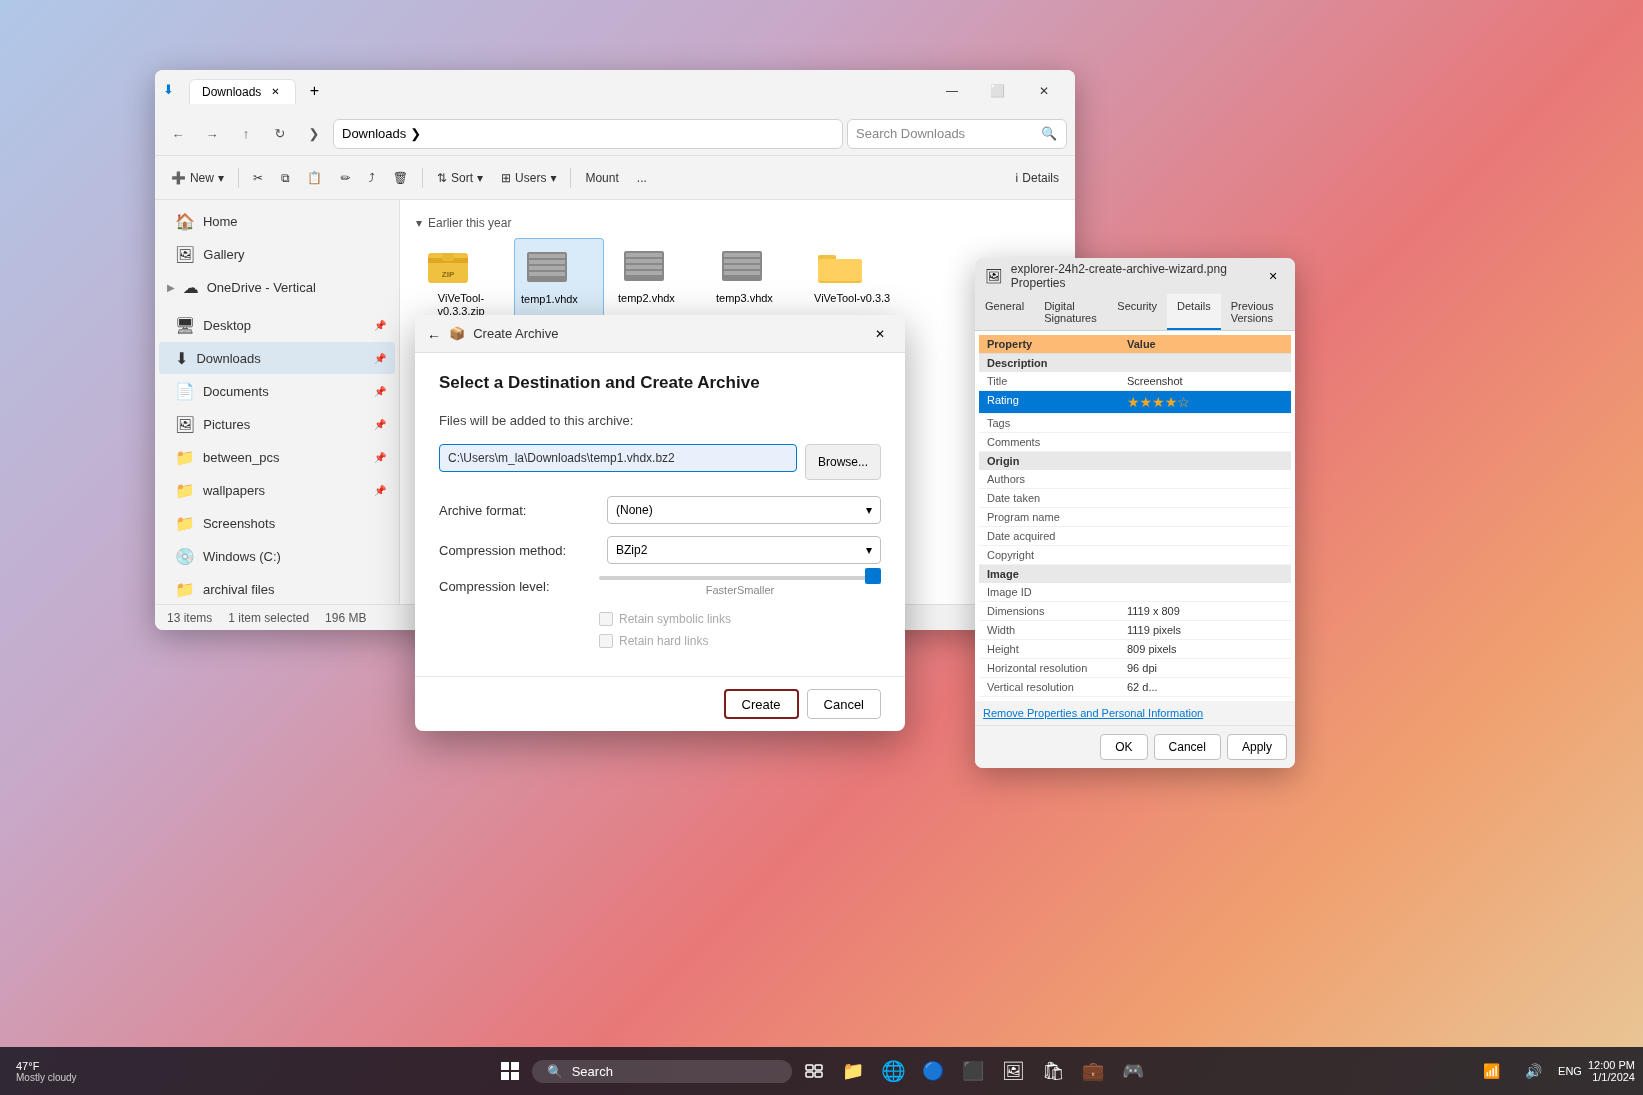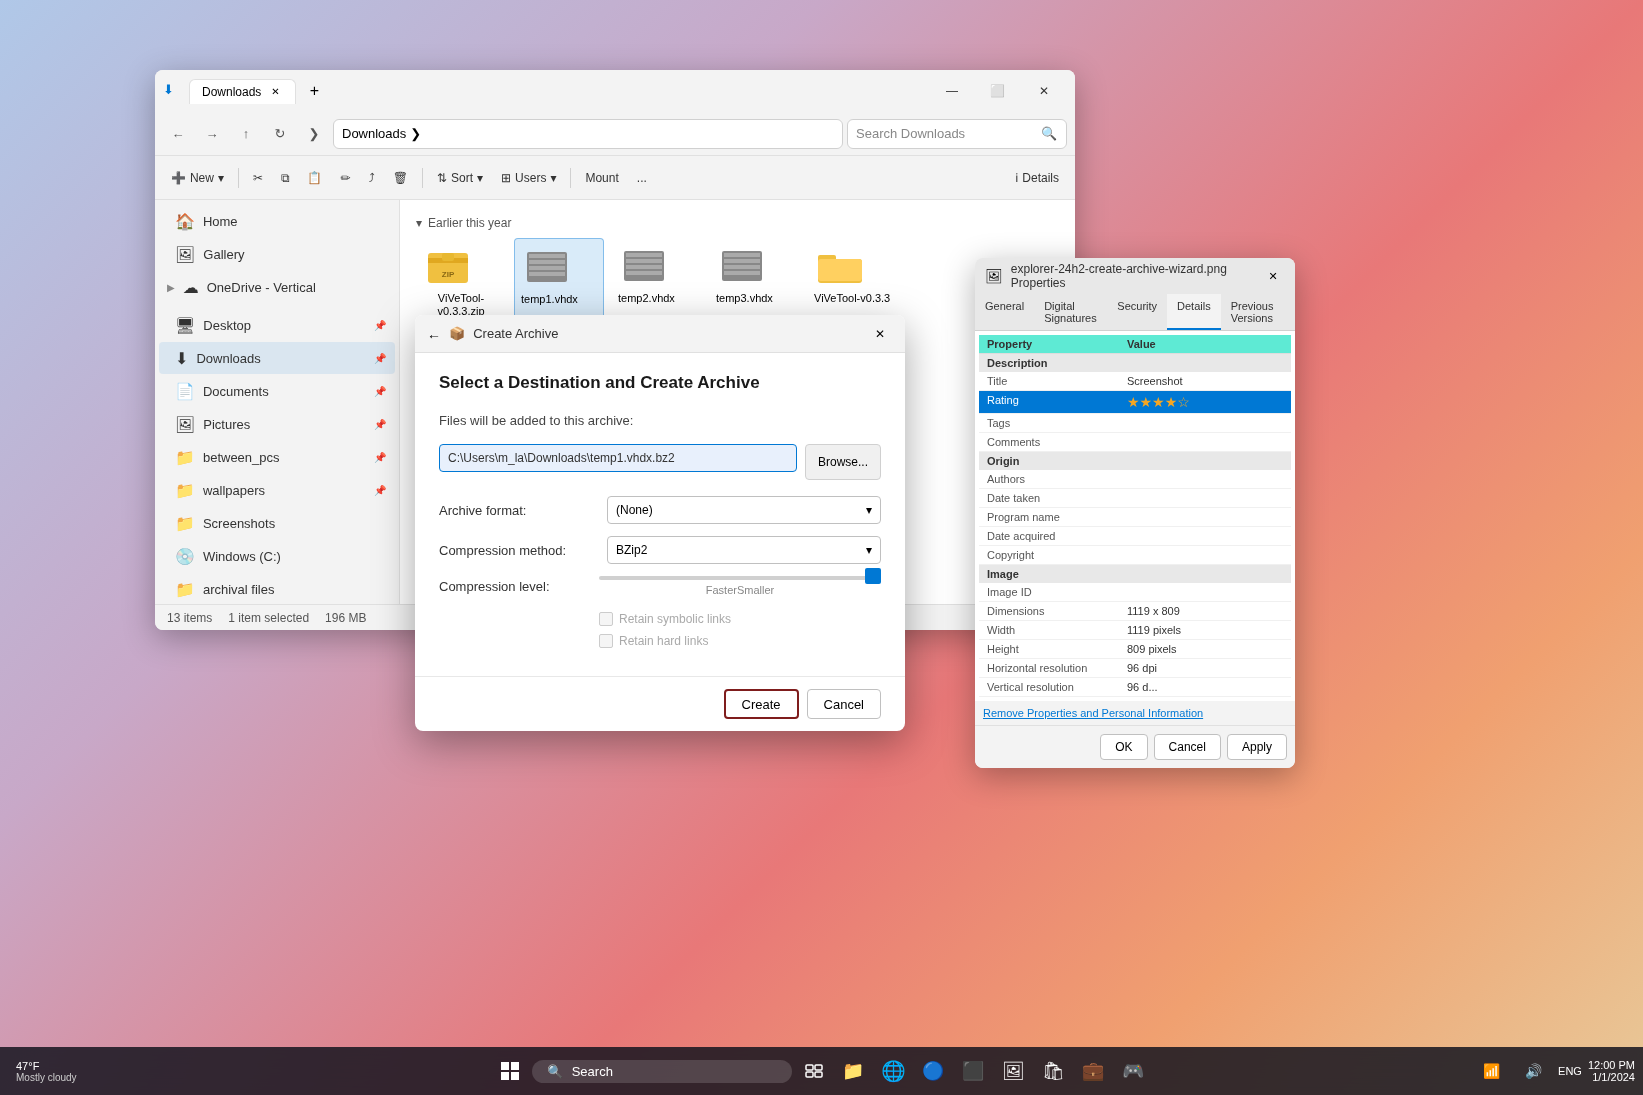--- a/index.html
+++ b/index.html
@@ -915,21 +915,21 @@
     </div>
     <div class="prop-tabs">
       <div class="prop-tab">General</div>
       <div class="prop-tab">Digital Signatures</div>
       <div class="prop-tab">Security</div>
       <div class="prop-tab active">Details</div>
       <div class="prop-tab">Previous Versions</div>
     </div>
     <div class="prop-body">
 
-      <div style="display:flex;background:#5eead4;border-bottom:1px solid #ddd;">
+      <div style="display:flex;background:#fdba74;border-bottom:1px solid #ddd;">
         <div style="width:140px;padding:3px 8px;font-size:11px;font-weight:600;color:#333">Property</div>
         <div style="flex:1;padding:3px 8px;font-size:11px;font-weight:600;color:#333">Value</div>
       </div>
 
       <div style="background:#e8e8e8;padding:3px 8px;font-size:11px;font-weight:600;color:#333">Description</div>
       <div class="prop-row">
         <div class="prop-cell key">Title</div>
         <div class="prop-cell val">Screenshot</div>
       </div>
       <div class="prop-row selected">
@@ -985,21 +985,21 @@
       <div class="prop-row">
         <div class="prop-cell key">Height</div>
         <div class="prop-cell val">809 pixels</div>
       </div>
       <div class="prop-row">
         <div class="prop-cell key">Horizontal resolution</div>
         <div class="prop-cell val">96 dpi</div>
       </div>
       <div class="prop-row" style="overflow:hidden;max-height:22px">
         <div class="prop-cell key">Vertical resolution</div>
-        <div class="prop-cell val">96 d...</div>
+        <div class="prop-cell val">62 d...</div>
       </div>
     </div>
     <a class="prop-link">Remove Properties and Personal Information</a>
     <div class="prop-footer">
       <button class="prop-btn">OK</button>
       <button class="prop-btn">Cancel</button>
       <button class="prop-btn primary">Apply</button>
     </div>
   </div>
 

